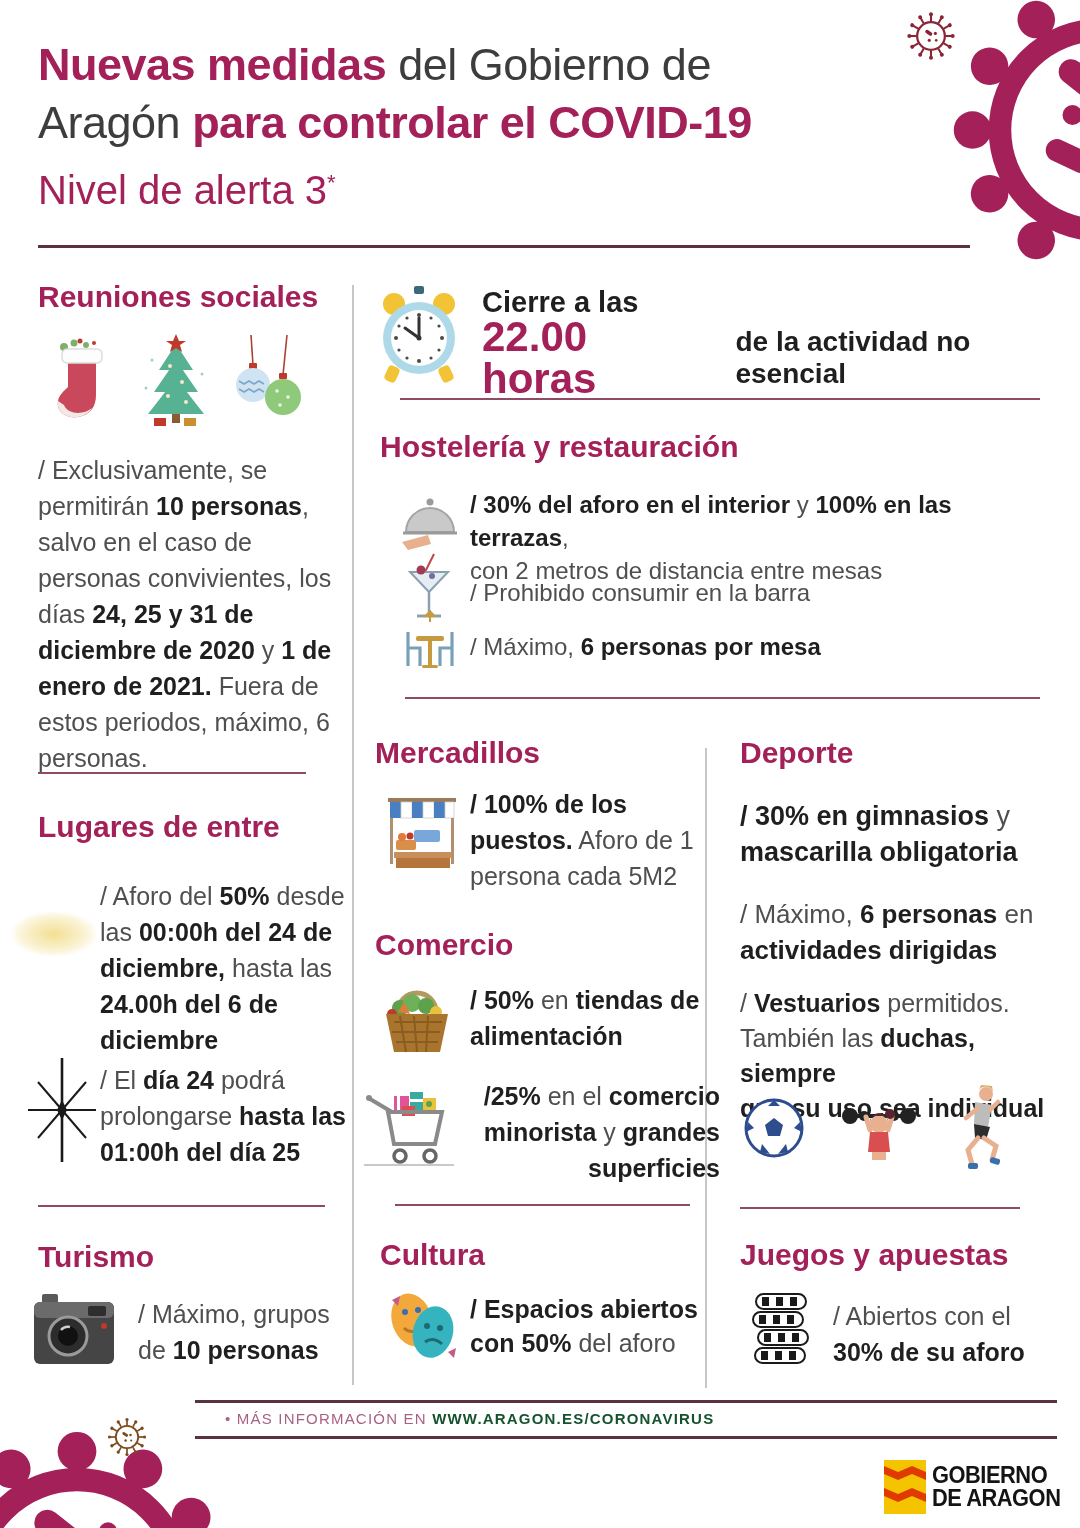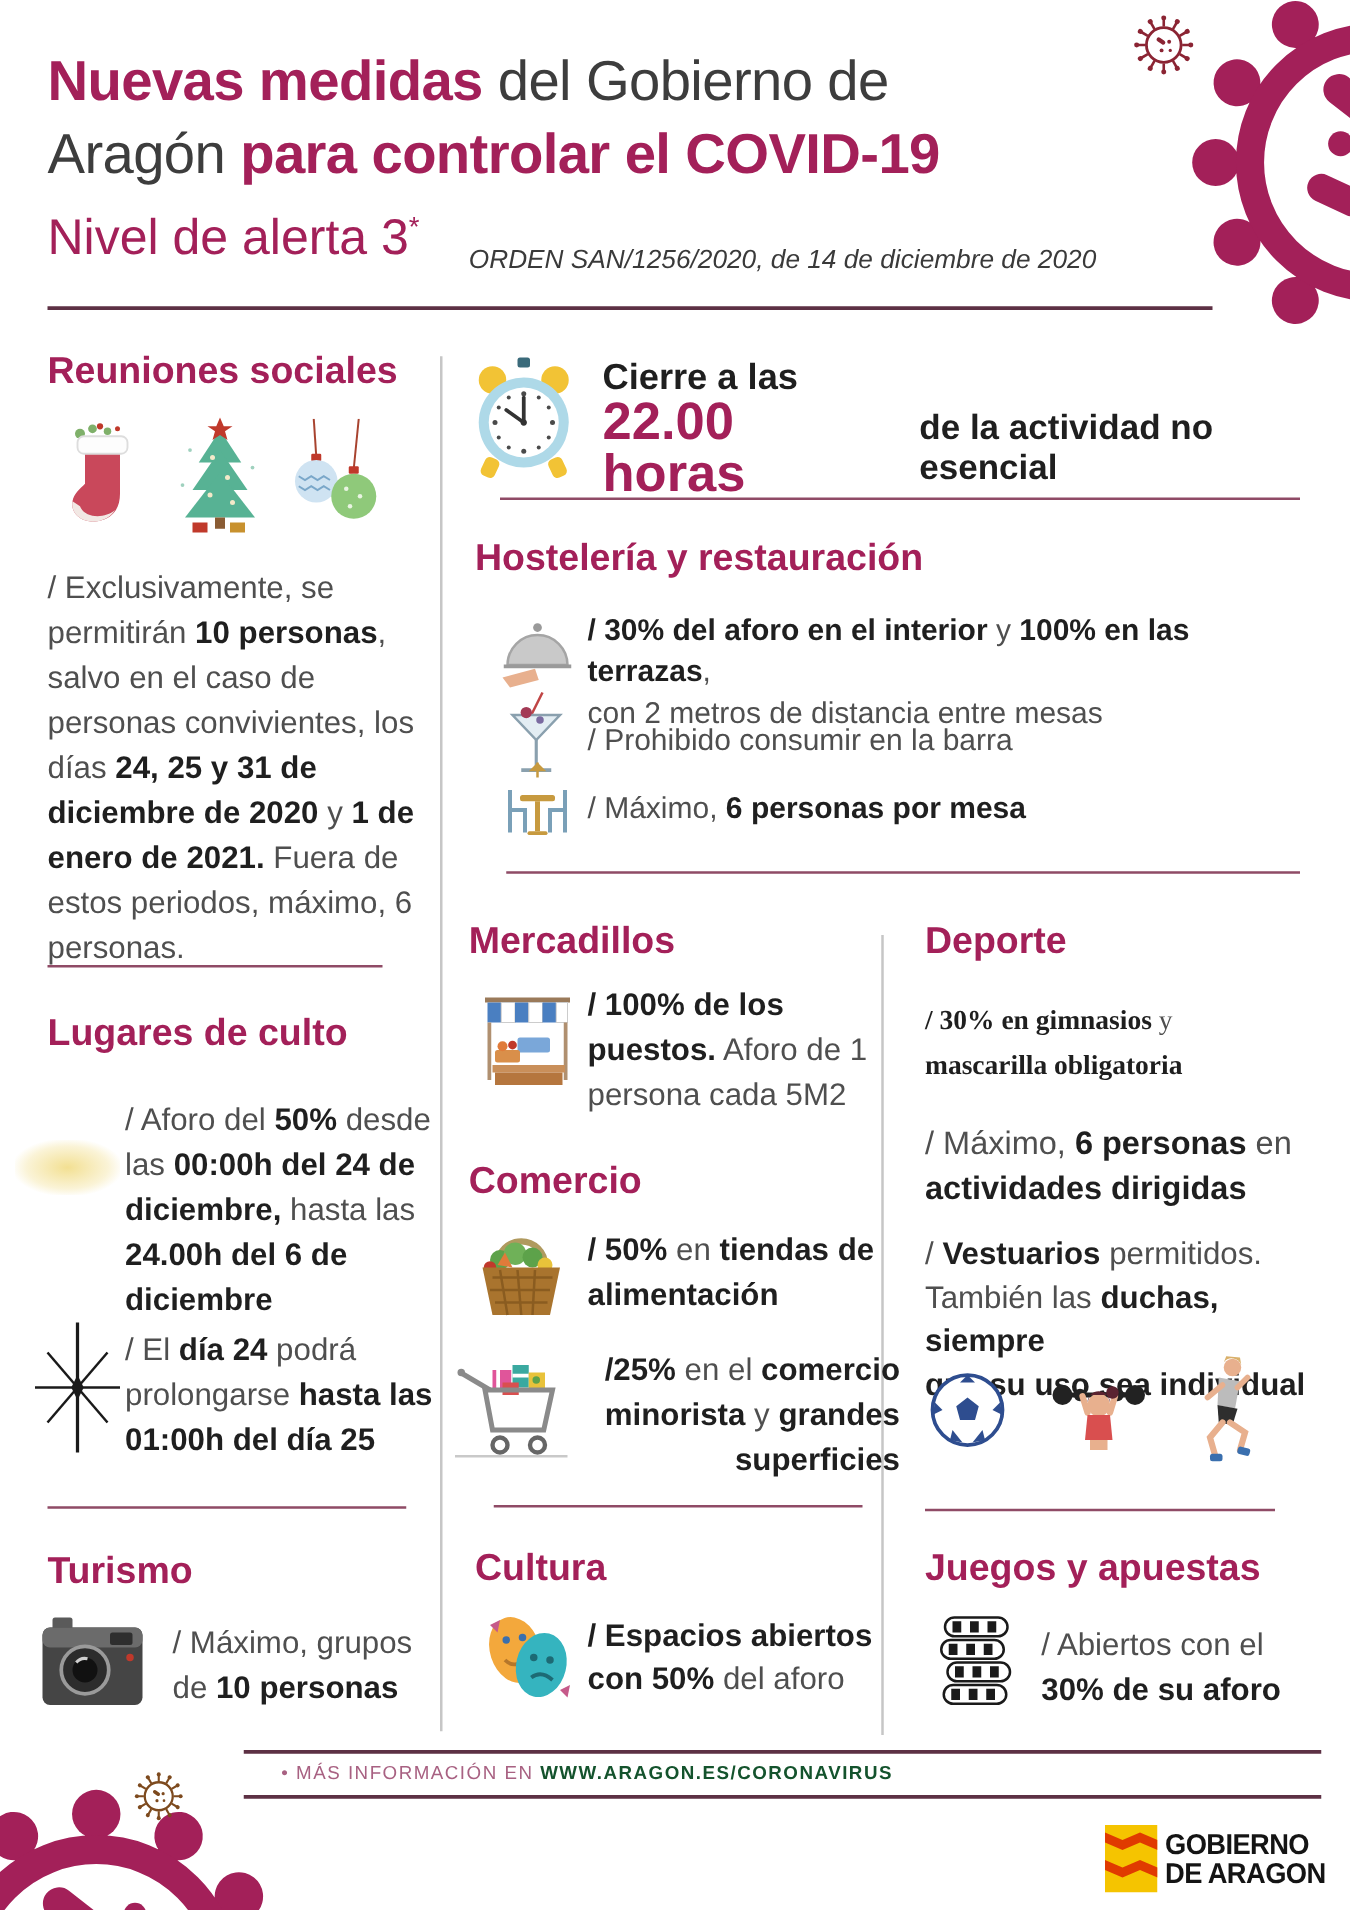--- a/index.html
+++ b/index.html
@@ -154,21 +154,20 @@
           <circle cx="36" cy="35" r="1.5" fill="currentColor"></circle>
       </g>
     </defs>
   </svg>
 
   <div class="abs title" style="left:38px;top:36px;">
     <div><span class="b">Nuevas medidas</span><span> del Gobierno de</span></div>
     <div><span>Aragón </span><span class="b">para controlar el COVID-19</span></div>
   </div>
   <div class="abs alert" style="left:38px;top:168px;"><span>Nivel de alerta 3</span><sup>*</sup></div>
-  <div class="abs orden" style="left:375px;top:196px;">ORDEN SAN/1256/2020, de 14 de diciembre de 2020</div>
   <div class="abs heavy" style="left:38px;top:245px;width:932px;"></div>
 
   <svg class="abs virus virus-sm-top" style="left:905px;top:10px;" width="52" height="52" viewBox="0 0 60 60">
       <use href="#virus-sm"></use>
     </svg>
   <svg class="abs virus" style="left:950px;top:-20px;" width="300" height="300" viewBox="0 0 120 120">
       <use href="#virus"></use>
     </svg>
 
   <div class="abs sec-title" style="left:38px;top:280px;">Reuniones sociales</div>
@@ -212,21 +211,21 @@
     <circle cx="58" cy="62" r="18" fill="#8fc97a"></circle>
     <circle cx="52" cy="56" r="1.8" fill="#e9f4e2"></circle>
       <circle cx="63" cy="62" r="1.8" fill="#e9f4e2"></circle>
       <circle cx="55" cy="70" r="1.8" fill="#e9f4e2"></circle>
   </svg>
 
   <div class="abs txt" style="left:38px;top:452px;width:315px;"><span>/ Exclusivamente, se</span><br><span>permitirán </span><span class="b">10 personas</span><span>,</span><br><span>salvo en el caso de</span><br><span>personas convivientes, los</span><br><span>días </span><span class="b">24, 25 y 31 de</span><br><span class="b">diciembre de 2020</span><span> y </span><span class="b">1 de</span><br><span class="b">enero de 2021.</span><span> Fuera de</span><br><span>estos periodos, máximo, 6</span><br><span>personas.</span></div>
 
   <div class="abs rule" style="left:38px;top:772px;width:268px;"></div>
 
-  <div class="abs sec-title" style="left:38px;top:810px;">Lugares de culto</div>
+  <div class="abs sec-title" style="left:38px;top:810px;">Lugares de entre</div>
   <div class="abs candle" style="left:12px;top:912px;width:84px;height:44px;"></div>
   <div class="abs txt" style="left:100px;top:878px;width:255px;"><span>/ Aforo del </span><span class="b">50%</span><span>  desde</span><br><span>las </span><span class="b">00:00h del 24 de</span><br><span class="b">diciembre,</span><span> hasta las</span><br><span class="b">24.00h del 6 de</span><br><span class="b">diciembre</span></div>
   <svg class="abs" style="left:20px;top:1056px;" width="85" height="108" viewBox="0 0 85 108">
     <line x1="42" y1="2" x2="42" y2="106" stroke="#1a1a1a" stroke-width="2.6"></line>
     <line x1="8" y1="54" x2="76" y2="54" stroke="#1a1a1a" stroke-width="2"></line>
     <line x1="18" y1="26" x2="66" y2="82" stroke="#1a1a1a" stroke-width="2"></line>
     <line x1="66" y1="26" x2="18" y2="82" stroke="#1a1a1a" stroke-width="2"></line>
     <polygon points="42,44 47,54 42,64 37,54" fill="#1a1a1a"></polygon>
   </svg>
   <div class="abs txt" style="left:100px;top:1062px;width:255px;"><span>/ El </span><span class="b">día 24</span><span> podrá</span><br><span>prolongarse </span><span class="b">hasta las</span><br><span class="b">01:00h del día 25</span></div>
@@ -379,21 +378,21 @@
     <ellipse cx="55" cy="46" rx="20" ry="26" transform="rotate(14 55 46)" fill="#35b4bf"></ellipse>
     <circle cx="49" cy="40" r="3" fill="#1d6a74"></circle>
       <circle cx="62" cy="42" r="3" fill="#1d6a74"></circle>
     <path d="M47 56 Q55 50 64 58" stroke="#1d6a74" stroke-width="3" fill="none"></path>
     <polygon points="14,14 22,10 20,20" fill="#c65a8a"></polygon>
       <polygon points="70,66 78,62 76,72" fill="#c65a8a"></polygon>
   </svg>
   <div class="abs txt" style="left:470px;top:1292px;width:255px;line-height:34px;"><span class="b">/ Espacios abiertos</span><br><span class="b">con 50%</span><span> del aforo</span></div>
 
   <div class="abs sec-title" style="left:740px;top:736px;">Deporte</div>
-  <div class="abs txt" style="left:740px;top:798px;width:320px;font-size:22px;font-family:Liberation Serif, serif;"><span class="b">/ 30% en gimnasios</span><span> y</span><br><span class="b">mascarilla obligatoria</span></div>
+  <div class="abs txt" style="left:740px;top:798px;width:320px;font-size:27px;"><span class="b">/ 30% en gimnasios</span><span> y</span><br><span class="b">mascarilla obligatoria</span></div>
   <div class="abs txt" style="left:740px;top:896px;width:320px;font-size:26px;"><span>/ Máximo, </span><span class="b">6 personas</span><span> en</span><br><span class="b">actividades dirigidas</span></div>
   <div class="abs txt" style="left:740px;top:986px;width:325px;line-height:35px;"><span>/ </span><span class="b">Vestuarios</span><span> permitidos.</span><br><span>También las </span><span class="b">duchas, siempre</span><br><span class="b">que su uso sea individual</span></div>
 
   <svg class="abs" style="left:742px;top:1096px;" width="64" height="64" viewBox="0 0 64 64">
     <circle cx="32" cy="32" r="28" fill="#fff" stroke="#2e4d8f" stroke-width="3"></circle>
     <polygon points="32,22 41,29 38,40 26,40 23,29" fill="#2e4d8f"></polygon>
     <polygon points="32,4 38,10 26,10" fill="#2e4d8f"></polygon>
     <polygon points="58,26 60,36 52,32" fill="#2e4d8f"></polygon>
     <polygon points="6,26 12,32 4,36" fill="#2e4d8f"></polygon>
     <polygon points="18,56 28,58 20,48" fill="#2e4d8f"></polygon>

